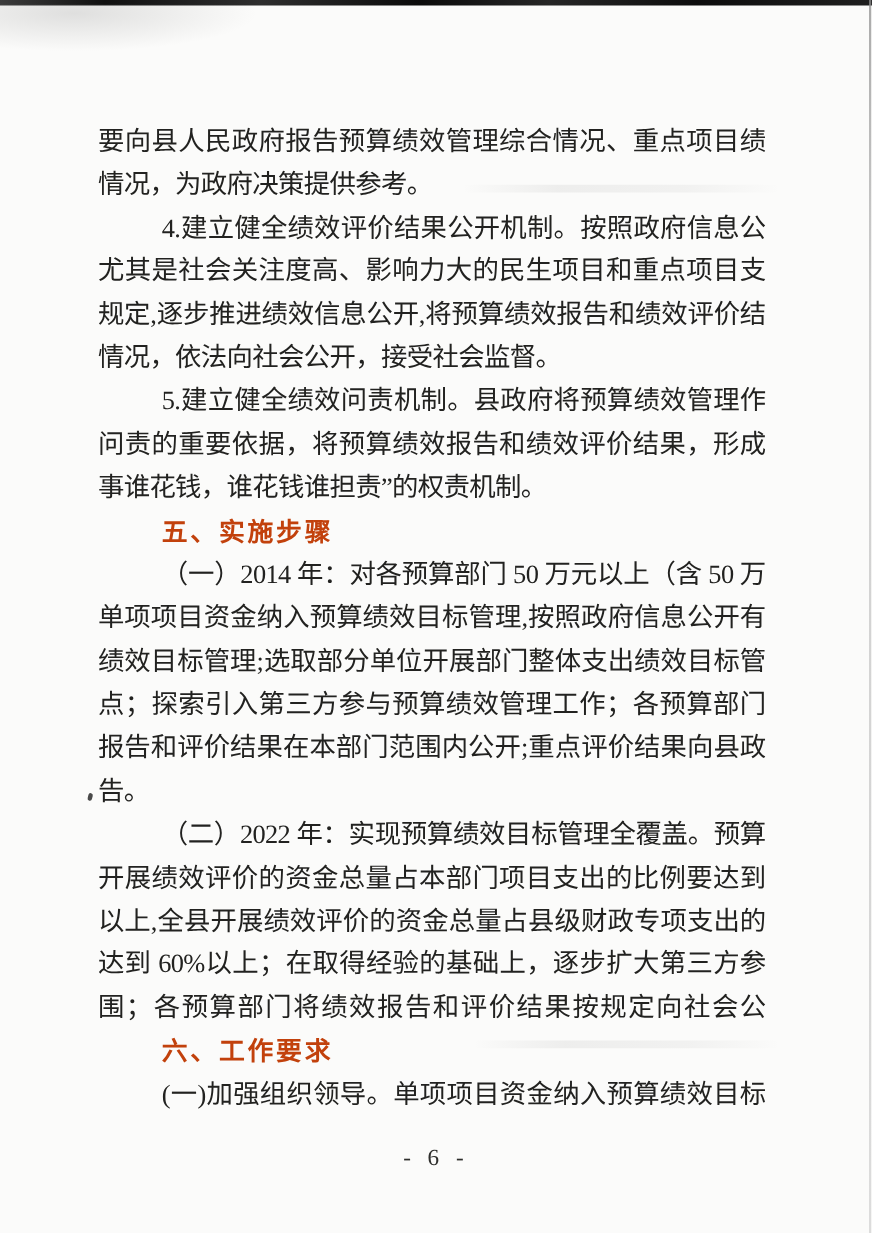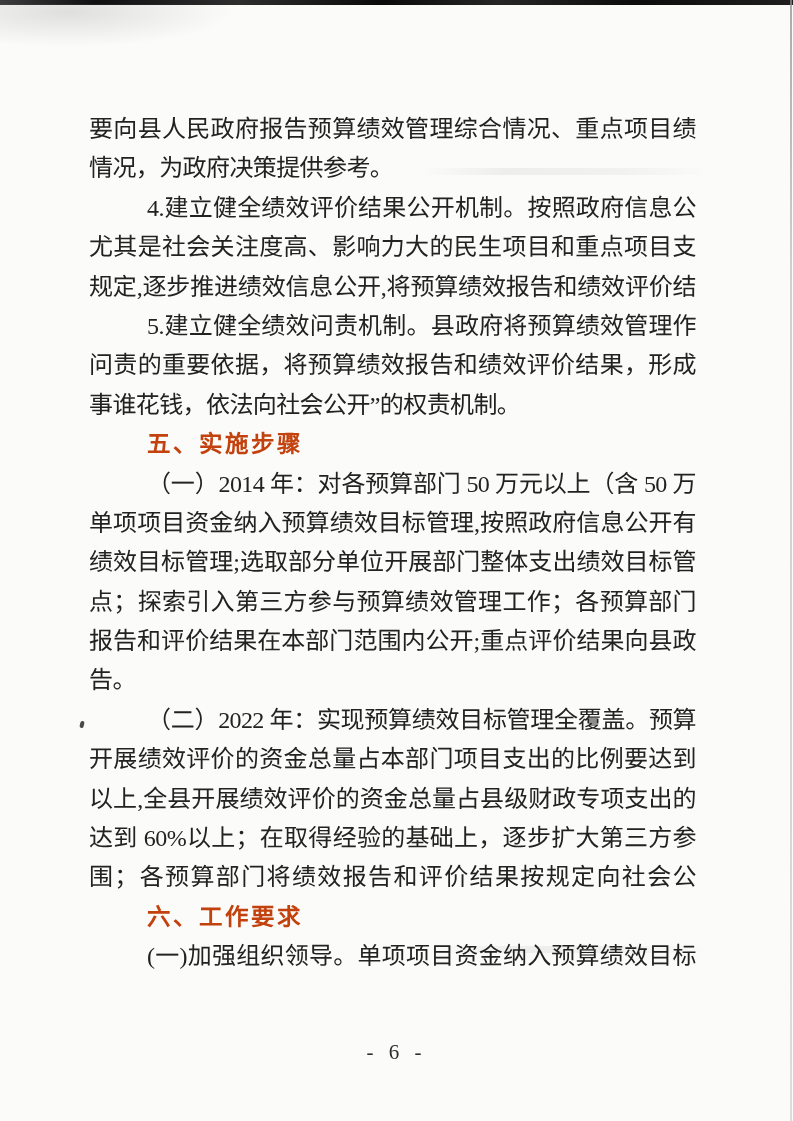--- a/index.html
+++ b/index.html
@@ -84,23 +84,24 @@
   <div class="streak streak-1"></div>
   <div class="streak streak-2"></div>
   <div class="ink-speck"></div>
 
   <div class="content">
       <div class="line fill">要向县人民政府报告预算绩效管理综合情况、重点项目绩效完成</div>
       <div class="line">情况，为政府决策提供参考。</div>
       <div class="line indent fill">4.建立健全绩效评价结果公开机制。按照政府信息公开有关</div>
       <div class="line fill">尤其是社会关注度高、影响力大的民生项目和重点项目支出绩效</div>
       <div class="line fill">规定,逐步推进绩效信息公开,将预算绩效报告和绩效评价结果,</div>
+      <div class="line">情况，依法向社会公开，接受社会监督。</div>
       <div class="line indent fill">5.建立健全绩效问责机制。县政府将预算绩效管理作为行政</div>
       <div class="line fill">问责的重要依据，将预算绩效报告和绩效评价结果，形成“谁干</div>
-      <div class="line">事谁花钱，依法向社会公开”的权责机制。</div>
+      <div class="line">事谁花钱，谁花钱谁担责”的权责机制。</div>
       <div class="line indent heading">五、实施步骤</div>
       <div class="line indent fill">（一）2014 年：对各预算部门 50 万元以上（含 50 万元）</div>
       <div class="line fill">单项项目资金纳入预算绩效目标管理,按照政府信息公开有关</div>
       <div class="line fill">绩效目标管理;选取部分单位开展部门整体支出绩效目标管理试</div>
       <div class="line fill">点；探索引入第三方参与预算绩效管理工作；各预算部门将绩效</div>
       <div class="line fill">报告和评价结果在本部门范围内公开;重点评价结果向县政府报</div>
       <div class="line">告。</div>
       <div class="line indent fill">（二）2022 年：实现预算绩效目标管理全覆盖。预算部门</div>
       <div class="line fill">开展绩效评价的资金总量占本部门项目支出的比例要达到 60%</div>
       <div class="line fill">以上,全县开展绩效评价的资金总量占县级财政专项支出的比例</div>

